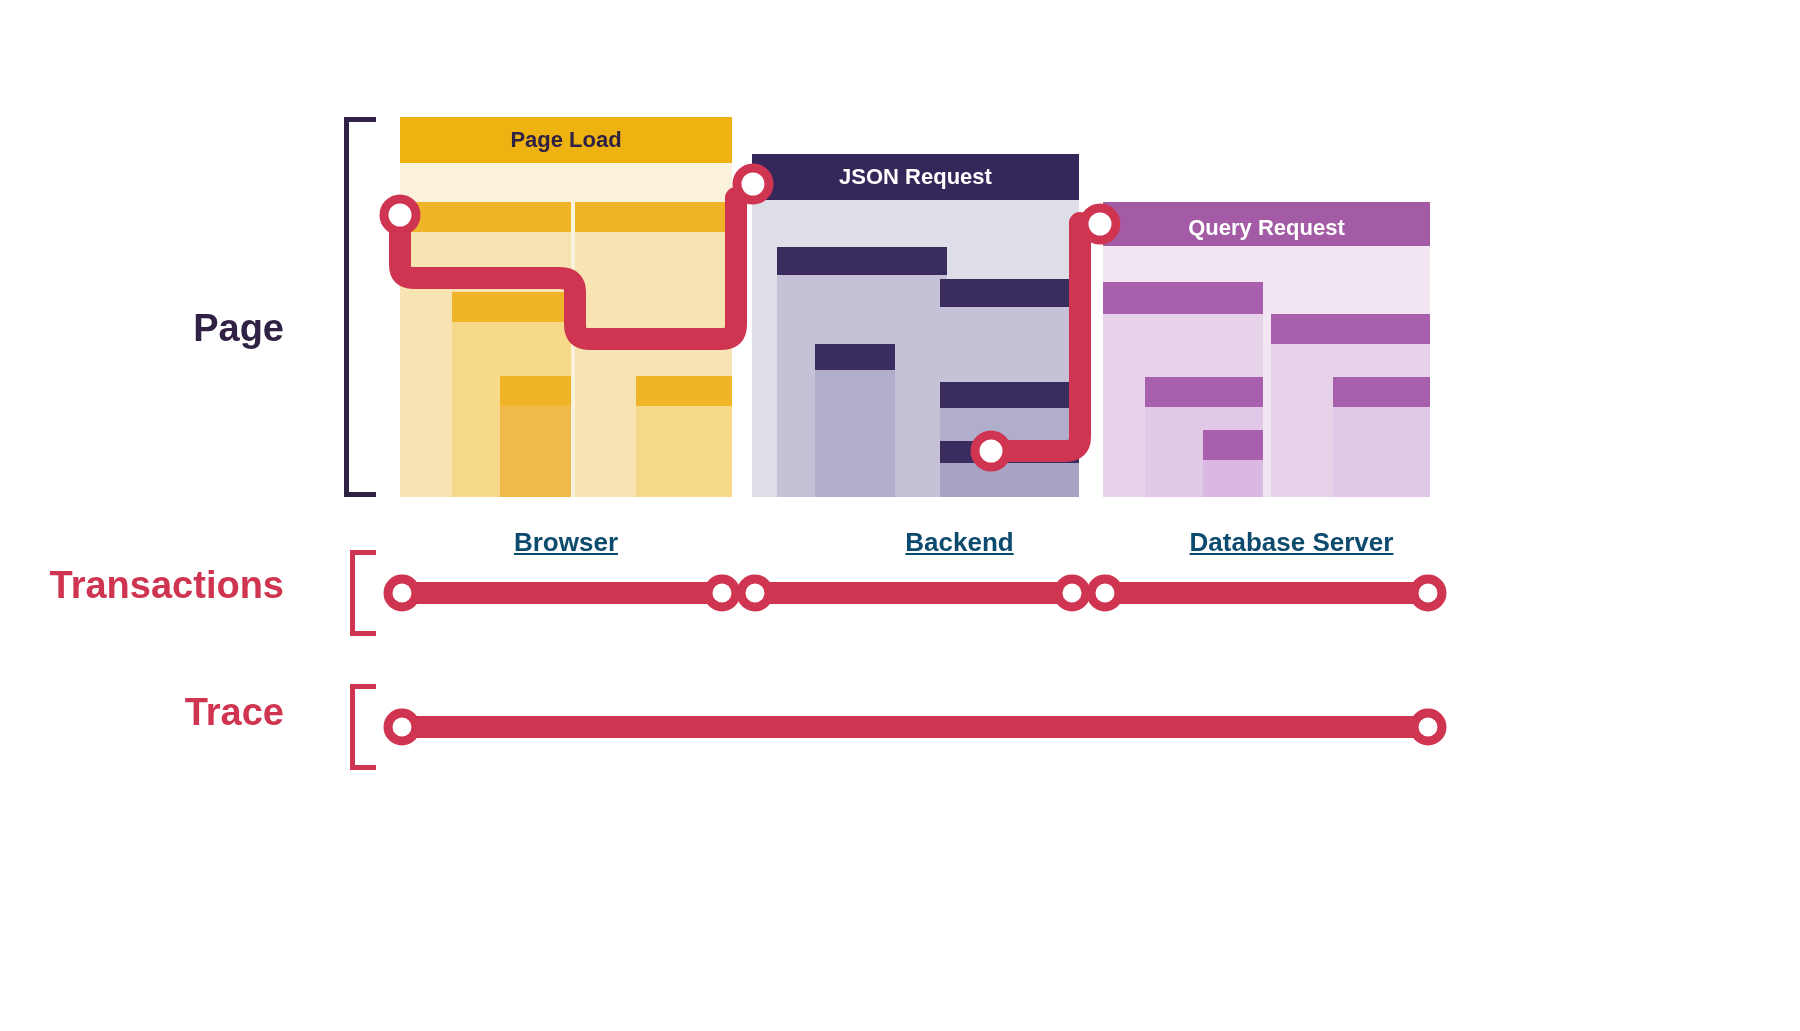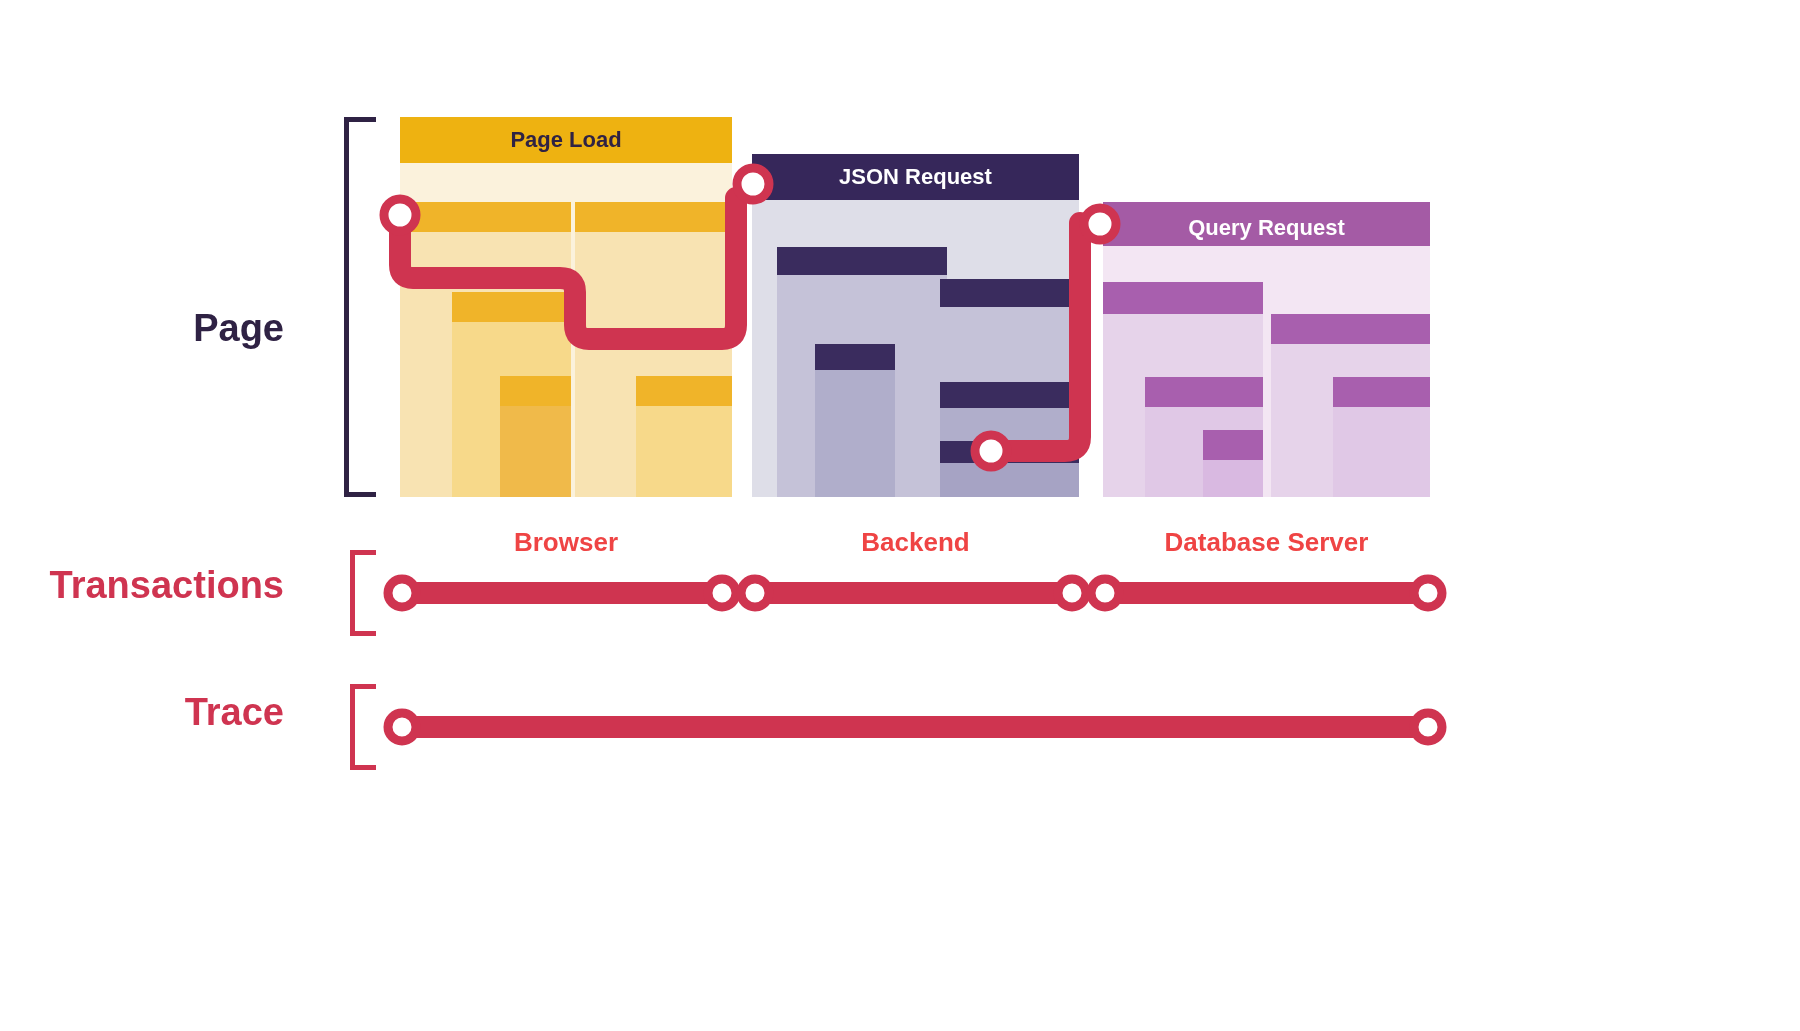--- a/index.html
+++ b/index.html
@@ -26,21 +26,21 @@
              box-sizing:border-box;line-height:1;display:flex;
              align-items:center;justify-content:center;}
   .svc-body{position:absolute;left:0;width:100%;}
 
   
   .span-block{position:absolute;}
   .span-head{position:absolute;left:0;top:0;width:100%;}
 
   
   .svc-caption{position:absolute;font-weight:bold;font-size:26px;
-               color:#ef4444;text-align:center;white-space:nowrap;}
+               color:#0c4a6e;text-align:center;white-space:nowrap;text-decoration:underline;}
 
   
   #connectors{position:absolute;left:0;top:0;width:1800px;height:1031px;
               pointer-events:none;}
 
   
   #tx-svg,#trace-svg{position:absolute;left:0;top:0;width:1800px;height:1031px;}
 </style>
 </head>
 <body>
@@ -130,22 +130,22 @@
     <div class="span-block" style="left:168px;top:112px;width:159px;height:183px;background:#e6d3ea;">
       <div class="span-head" style="height:30px;background:#a85fae;"></div>
     </div>
 
     <div class="span-block" style="left:230px;top:175px;width:97px;height:120px;background:#e0c8e6;">
       <div class="span-head" style="height:30px;background:#a85fae;"></div>
     </div>
   </div>
 
   <div class="svc-caption" style="left:400px;top:527px;width:332px;">Browser</div>
-  <div class="svc-caption" style="left:752px;top:527px;width:327px;">Backend</div>
-  <div class="svc-caption" style="left:1103px;top:527px;width:327px;">Database Server</div>
+  <div class="svc-caption" style="left:796px;top:527px;width:327px;">Backend</div>
+  <div class="svc-caption" style="left:1128px;top:527px;width:327px;">Database Server</div>
 
   <svg id="connectors" viewBox="0 0 1800 1031">
 
     <path d="M 400 215 L 400 265 Q 400 278 413 278 L 560 278 Q 575 278 575 292
              L 575 325 Q 575 339 589 339 L 722 339 Q 736 339 736 325 L 736 198" fill="none" stroke="#cf3450" stroke-width="22" stroke-linecap="round" stroke-linejoin="round"></path>
 
     <path d="M 991 451 L 1065 451 Q 1080 451 1080 437 L 1080 223" fill="none" stroke="#cf3450" stroke-width="22" stroke-linecap="round" stroke-linejoin="round"></path>
 
     <circle cx="400" cy="215" r="16" fill="#ffffff" stroke="#cf3450" stroke-width="9"></circle>
     <circle cx="753" cy="184" r="16" fill="#ffffff" stroke="#cf3450" stroke-width="9"></circle>

